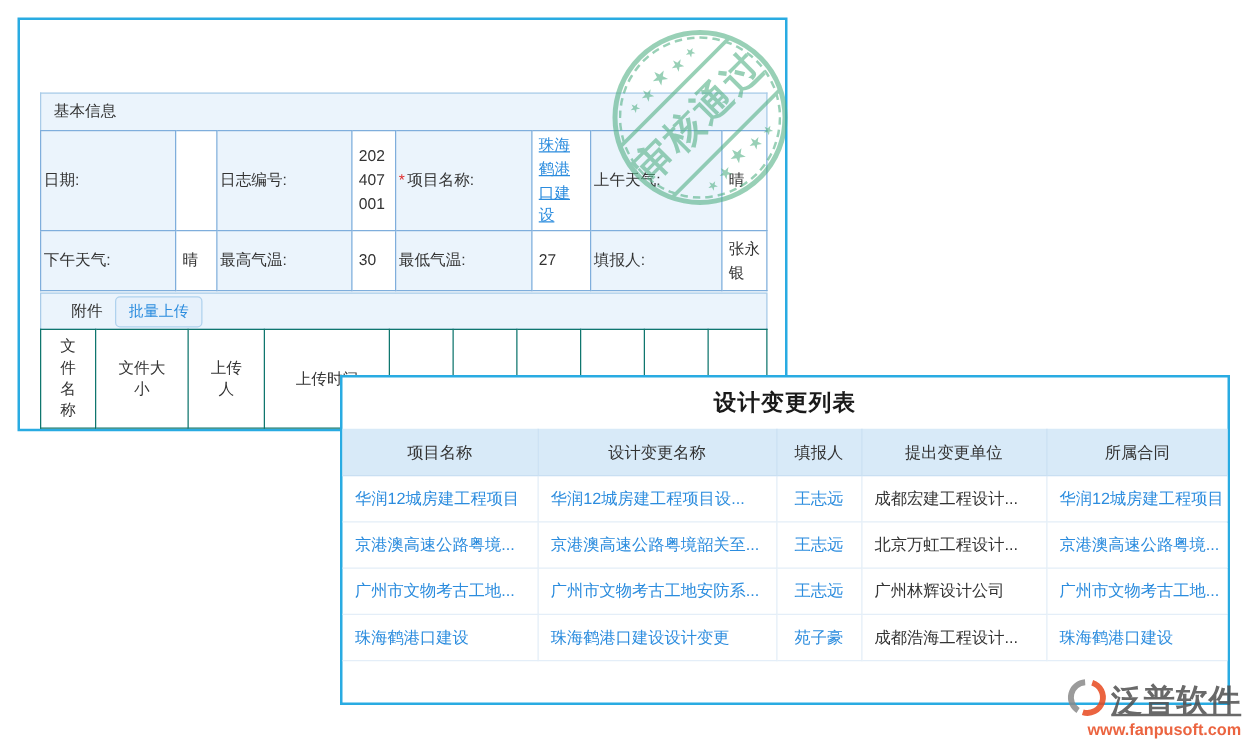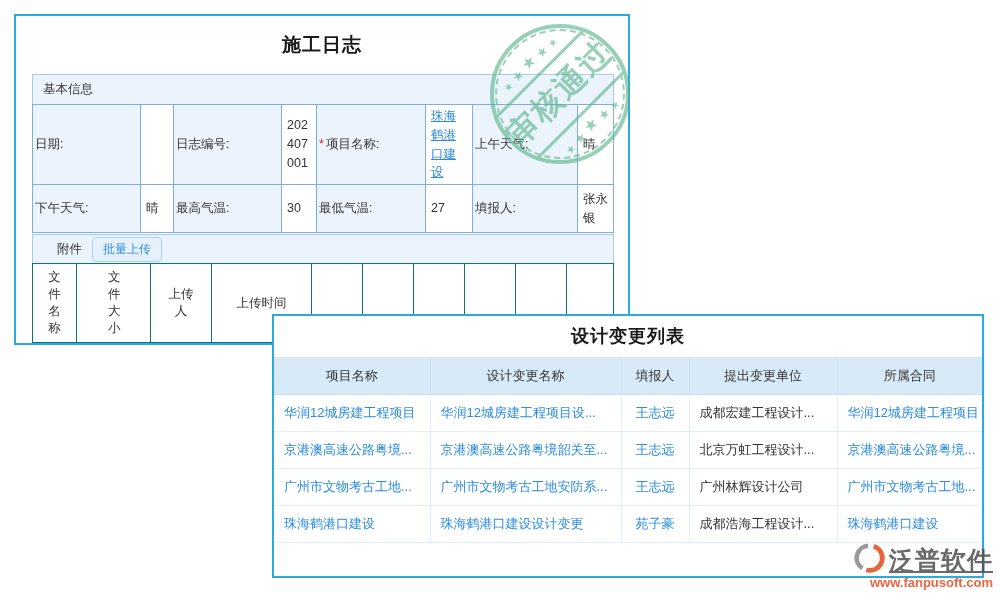--- a/index.html
+++ b/index.html
@@ -25,41 +25,41 @@
   .req{color:#E02A2A;margin-right:2px;}
   .att-bar{position:absolute;left:16px;top:218px;width:582px;height:30px;box-sizing:border-box;
     background:#EBF4FC;border:1px solid #A9CBE8;display:flex;align-items:center;gap:10px;
     padding-left:24px;font-size:12.5px;color:#333;}
   .btn-upload{background:#E7F1FB;border:1px solid #AFD2EE;color:#2B8CDE;border-radius:4px;
     font-size:12px;padding:3px 10px;cursor:pointer;font-family:inherit;}
   table.att{position:absolute;left:16px;top:247px;width:582px;border-collapse:collapse;table-layout:fixed;}
   table.att th{border:1px solid #0f766e;background:#fff;font-weight:normal;font-size:12.5px;
     color:#333;text-align:center;vertical-align:middle;height:78px;line-height:1.35;padding:0;}
   table.att th.c1{padding:0 14px;}
-  table.att th.c2{padding:0 31px;}
+  table.att th.c2{padding:0 14px;}
   table.att th.c3{padding:0 17px;}
   
   .stamp{position:absolute;left:490px;top:24px;width:140px;height:140px;opacity:.6;z-index:2;pointer-events:none;}
   .stamp-ring{position:absolute;inset:0;border:4px solid #54B186;border-radius:50%;box-sizing:border-box;}
   .stamp-ring-inner{position:absolute;inset:5px;border:2px dashed #54B186;border-radius:50%;}
   .stamp-clip{position:absolute;inset:3px;border-radius:50%;overflow:hidden;}
   .stamp-rot{position:absolute;inset:0;transform:rotate(-45deg);}
   .band-line{position:absolute;left:-30px;right:-30px;height:0;border-top:3px solid #54B186;}
   .band-line.t{top:calc(50% - 30px);}
   .band-line.b{top:calc(50% + 28px);}
   .stamp-text{position:absolute;left:0;right:0;top:50%;transform:translateY(-52%);text-align:center;
     font-size:31px;font-weight:bold;letter-spacing:2px;color:#54B186;white-space:nowrap;}
   .stars{position:absolute;left:0;right:0;display:flex;justify-content:center;align-items:flex-end;
     gap:4px;color:#54B186;line-height:1;}
   .stars.st-t{top:calc(50% - 52px);}
   .stars.st-b{top:calc(50% + 36px);}
   .stars span{display:block;}
   .s10{font-size:10px;} .s13{font-size:13px;} .s16{font-size:16px;}
   
-  #panel2{left:272px;top:314px;width:712px;height:264px;z-index:3;}
+  #panel2{left:272px;top:300px;width:712px;height:264px;z-index:3;}
   .p2-title{position:absolute;top:8px;left:0;width:100%;text-align:center;
     font-size:18px;font-weight:bold;color:#1a1a1a;letter-spacing:1px;}
   table.dc{position:absolute;left:0;top:41px;width:708px;border-collapse:collapse;table-layout:fixed;font-size:13px;}
   table.dc th{background:#D8EAF8;color:#333;font-weight:normal;height:35px;text-align:center;
     border:1px solid #C9DFF2;border-top:none;}
   table.dc td{height:36px;color:#333;padding:0 10px;white-space:nowrap;overflow:hidden;
     border:1px solid #E4EEF8;background:#fff;vertical-align:middle;}
   table.dc tr>*:first-child{border-left:none;}
   table.dc tr>*:last-child{border-right:none;}
   table.dc td.c-link{color:#2B8CDE;cursor:pointer;}
@@ -67,21 +67,20 @@
   
   .brand{position:absolute;left:854px;top:542px;z-index:4;opacity:.85;}
   .brand-row{display:flex;align-items:center;gap:3px;}
   .brand-name{font-size:25px;font-weight:bold;color:#4F4F4F;letter-spacing:1px;text-decoration:underline;}
   .brand-url{font-size:13px;font-weight:bold;color:#E8491F;text-align:right;margin-top:-3px;}
 </style>
 </head>
 <body>
 
 <div class="panel" id="panel1">
-  <div class="p1-title">施工日志</div>
 
   <div class="sec-bar">基本信息</div>
 
   <table class="form">
     <colgroup>
       <col style="width:108px">
         <col style="width:33px">
         <col style="width:108px">
         <col style="width:35px">
       <col style="width:109px">

